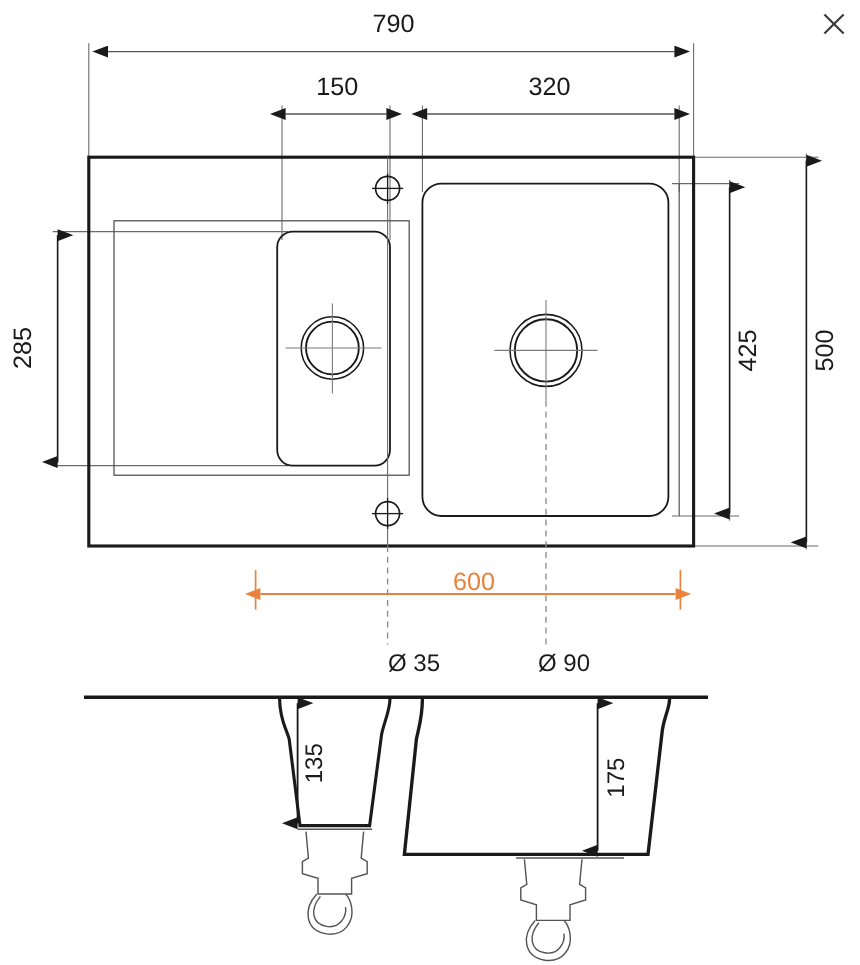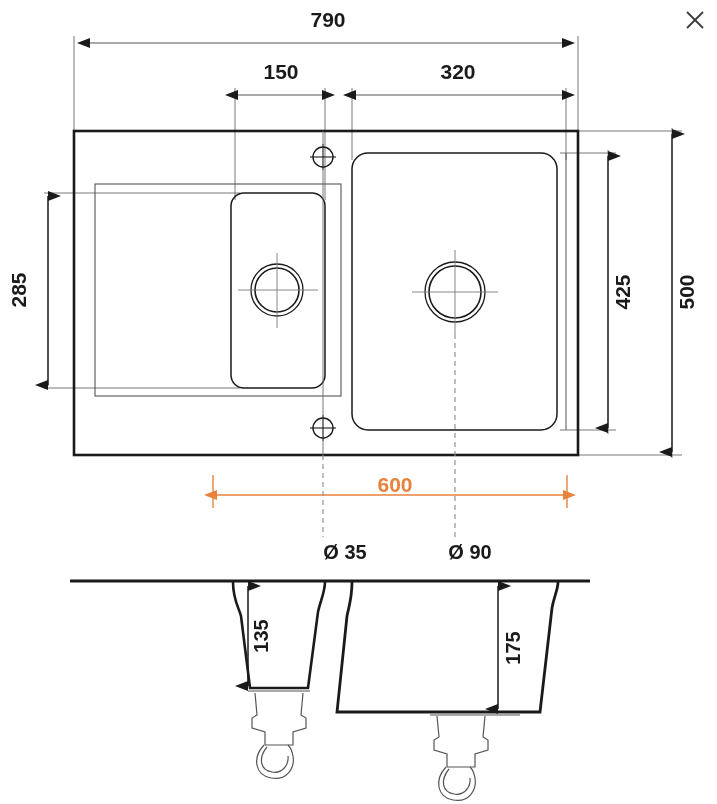--- a/index.html
+++ b/index.html
@@ -12,21 +12,20 @@
     height: 804px;
     font-family: "Liberation Sans", sans-serif;
     overflow: hidden;
     position: relative;
   }
   #drawing-root {
     position: absolute;
     left: 0; top: 0;
     width: 717px;
     height: 804px;
-    font-weight: bold;
   }
   svg.sheet {
     display: block;
     width: 717px;
     height: 804px;
   }
   .dim-text {
     font-family: "Liberation Sans", sans-serif;
     font-size: 21px;
     fill: #1a1a1a;

